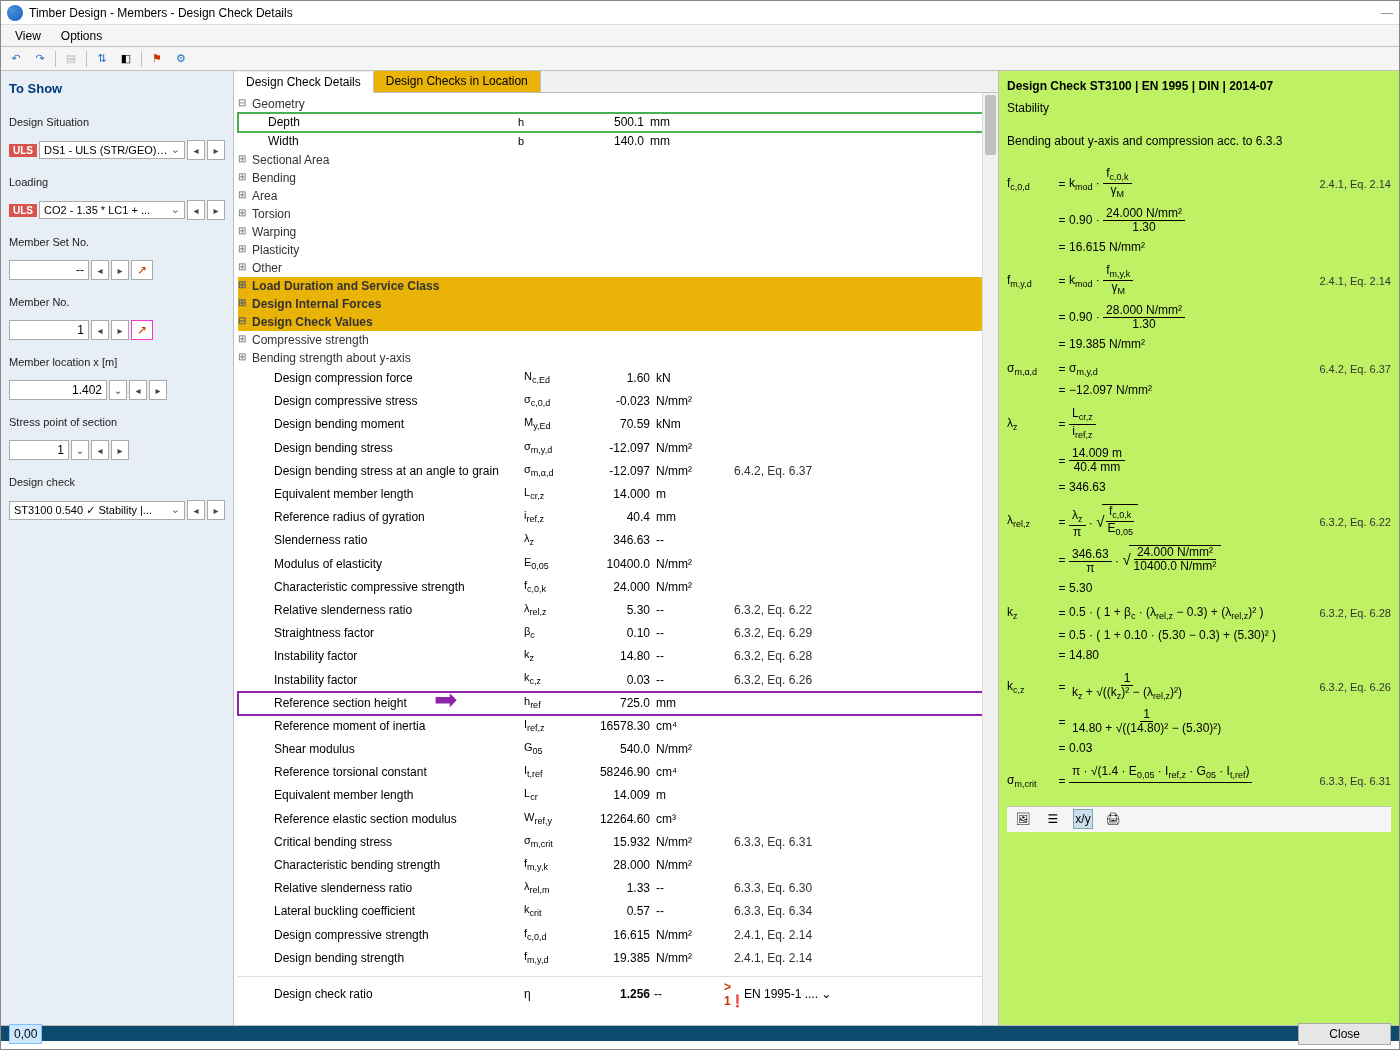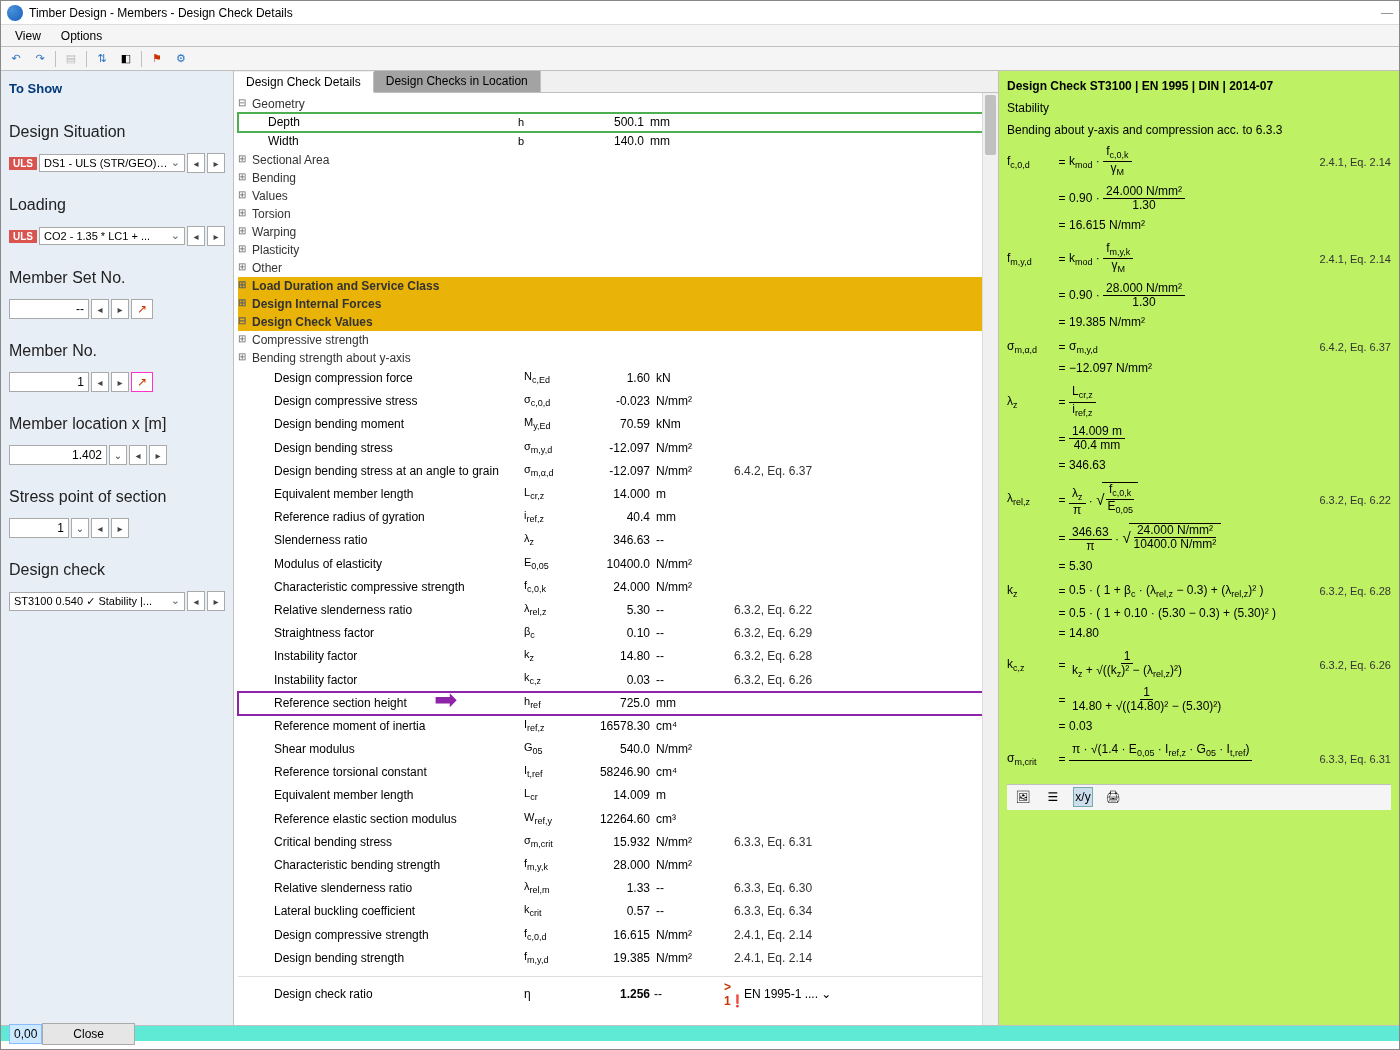--- a/index.html
+++ b/index.html
@@ -8,67 +8,67 @@
 .titlebar .app-icon{width:16px;height:16px;margin-right:6px;background:radial-gradient(circle at 30% 30%,#4a90d9,#1560bd);border-radius:50%}
 .titlebar .title{font-size:12px}
 .menubar{height:22px;display:flex;align-items:center;padding:0 4px;background:#f5f5f5;border-bottom:1px solid #c0c0c0}
 .menubar span{padding:2px 10px;cursor:default}
 .iconbar{height:24px;background:#f5f5f5;display:flex;align-items:center;padding:0 4px;gap:2px;border-bottom:1px solid #c0c0c0}
 .iconbar .tool{width:22px;height:20px;display:flex;align-items:center;justify-content:center;font-size:11px;border:1px solid transparent}
 .iconbar .sep{width:1px;height:16px;background:#c0c0c0;margin:0 2px}
 .workspace{display:flex;height:calc(100% - 94px)}
 .sidebar{width:233px;background:#e8eef5;border-right:1px solid #c0c0c0;padding:6px 8px;display:flex;flex-direction:column;gap:12px}
 .sidebar h3{color:#003a7a;font-size:13px;font-weight:700;padding:4px 0}
-.sidebar .lbl{font-size:16px;color:#222;margin-top:11px}
+.sidebar .lbl{font-size:11px;color:#222;margin-top:4px}
 .combo-row{display:flex;align-items:center;gap:2px}
 .badge-uls{background:#d9534f;color:#fff;font-size:10px;padding:1px 4px;font-weight:700}
 .combo{flex:1;background:#fff;border:1px solid #aaa;padding:2px 16px 2px 4px;font-size:11px;overflow:hidden;white-space:nowrap;text-overflow:ellipsis;position:relative}
 .combo::after{content:"⌄";position:absolute;right:4px;top:1px;color:#666}
 .nav-btn{width:18px;height:20px;border:1px solid #aaa;background:#fff;display:flex;align-items:center;justify-content:center;font-size:10px;color:#444}
 .num-row{display:flex;align-items:center;gap:2px}
 .num-field{width:80px;text-align:right;background:#fff;border:1px solid #aaa;padding:2px 4px}
 .pick-btn{width:22px;height:20px;border:1px solid #aaa;background:#fff;display:flex;align-items:center;justify-content:center;color:#c30}
 .center{flex:1;background:#fff;display:flex;flex-direction:column;border-right:1px solid #c0c0c0;min-width:0}
 .tabs{height:22px;display:flex;background:#f0f0f0;border-bottom:1px solid #c0c0c0}
-.tab{padding:3px 12px;border-right:1px solid #c0c0c0;background:#a3a3a3;cursor:default}
+.tab{padding:3px 12px;border-right:1px solid #c0c0c0;background:#eab308;cursor:default}
 .tab.active{background:#fff;border-bottom:1px solid #fff;position:relative;top:1px}
 .tree{flex:1;overflow-y:auto;font-size:12px;background:#fff;padding:2px 0 2px 4px;position:relative}
 .tree-section{font-size:12px;padding:2px 4px 2px 14px;color:#333;cursor:default;white-space:nowrap;background:#fff}
 .tree-section::before{content:"⊟";position:absolute;left:4px;color:#666;font-size:10px}
 .tree-section.collapsed::before{content:"⊞"}
 .tree-section.header{background:#eab308;font-weight:700}
 .tree-row{display:grid;grid-template-columns:250px 55px 75px 70px 1fr;padding:1px 0 1px 36px;align-items:center;white-space:nowrap;line-height:17px}
 .tree-row.l2{padding-left:30px}
 .tree-row .sym{font-size:11px}
 .tree-row .val{text-align:right;padding-right:4px}
 .tree-row .unit{padding-left:2px}
 .tree-row .ref{color:#333;padding-left:10px}
 .hl-green{outline:2px solid #4caf50;outline-offset:-1px}
 .hl-purple{outline:2px solid #8e24aa;outline-offset:-1px}
 .ratio-row{display:grid;grid-template-columns:250px 55px 75px 70px 20px 1fr;padding:3px 0 3px 36px;align-items:center;border-top:1px solid #ddd;margin-top:6px}
 .ratio-row .val{font-weight:700;text-align:right;padding-right:4px}
 .ratio-row .flag{color:#c30;font-weight:700}
 .arrow-annot{position:absolute;left:200px;top:0;font-size:28px;color:#8e24aa;line-height:1;pointer-events:none;z-index:5}
 .right{width:400px;background:#bef264;display:flex;flex-direction:column;padding:4px 8px;overflow-y:auto}
 .right h4{font-weight:700;font-size:12px;padding:4px 0 8px}
-.right .note{font-size:12px;margin-bottom:8px}
+.right .note{font-size:12px;margin-bottom:19px}
 .eqblock{display:grid;grid-template-columns:48px 14px 1fr 85px;row-gap:6px;align-items:center;font-size:12px;margin-bottom:10px}
 .eqblock .lhs{text-align:left}
 .eqblock .eq{text-align:center}
 .eqblock .rhs{font-size:12px}
 .eqblock .ref{text-align:right;font-size:11px;color:#333}
 .frac{display:inline-flex;flex-direction:column;align-items:center;vertical-align:middle;line-height:1.1}
 .frac .n{border-bottom:1px solid #000;padding:0 3px}
 .frac .d{padding:0 3px}
 .sqrt{display:inline-flex;align-items:center}
 .sqrt::before{content:"√";font-size:15px;margin-right:-2px}
 .sqrt .rad{border-top:1px solid #000;padding:0 2px}
 .right-tools{height:26px;border-top:1px solid #c0c0c0;display:flex;align-items:center;padding:0 6px;gap:10px;background:#f5f5f5}
 .right-tools .rt{width:20px;height:20px;display:flex;align-items:center;justify-content:center}
-.footer{height:16px;background:#5eead4;border-top:1px solid #c0c0c0;display:flex;align-items:center;justify-content:flex-start;padding:0 8px}
+.footer{height:16px;background:#0c4a6e;border-top:1px solid #c0c0c0;display:flex;align-items:center;justify-content:space-between;padding:0 8px}
 .footer .btn{border:1px solid #aaa;background:#e6e6e6;padding:3px 30px}
 sub{font-size:9px}
 .scroll-v{position:absolute;right:0;top:0;bottom:0;width:16px;background:#f0f0f0;border-left:1px solid #ddd}
 .scroll-v .thumb{position:absolute;left:2px;right:2px;top:2px;height:60px;background:#c0c0c0;border-radius:2px}
 </style>
 </head>
 <body>
 
 <div class="titlebar">
   <div class="app-icon"></div>
@@ -174,21 +174,21 @@
         </div>
         <div class="tree-row l2">
           <span>Width</span>
           <span class="sym">b</span>
           <span class="val">140.0</span>
           <span class="unit">mm</span>
           <span class="ref"></span>
         </div>
         <div class="tree-section collapsed">Sectional Area</div>
         <div class="tree-section collapsed">Bending</div>
-        <div class="tree-section collapsed">Values</div>
+        <div class="tree-section collapsed">Area</div>
         <div class="tree-section collapsed">Torsion</div>
         <div class="tree-section collapsed">Warping</div>
         <div class="tree-section collapsed">Plasticity</div>
         <div class="tree-section collapsed">Other</div>
         <div class="tree-section header collapsed">Load Duration and Service Class</div>
         <div class="tree-section header collapsed">Design Internal Forces</div>
         <div class="tree-section header">Design Check Values</div>
         <div class="tree-section collapsed">Compressive strength</div>
         <div class="tree-section collapsed">Bending strength about y-axis</div>
         <div class="tree-row">

